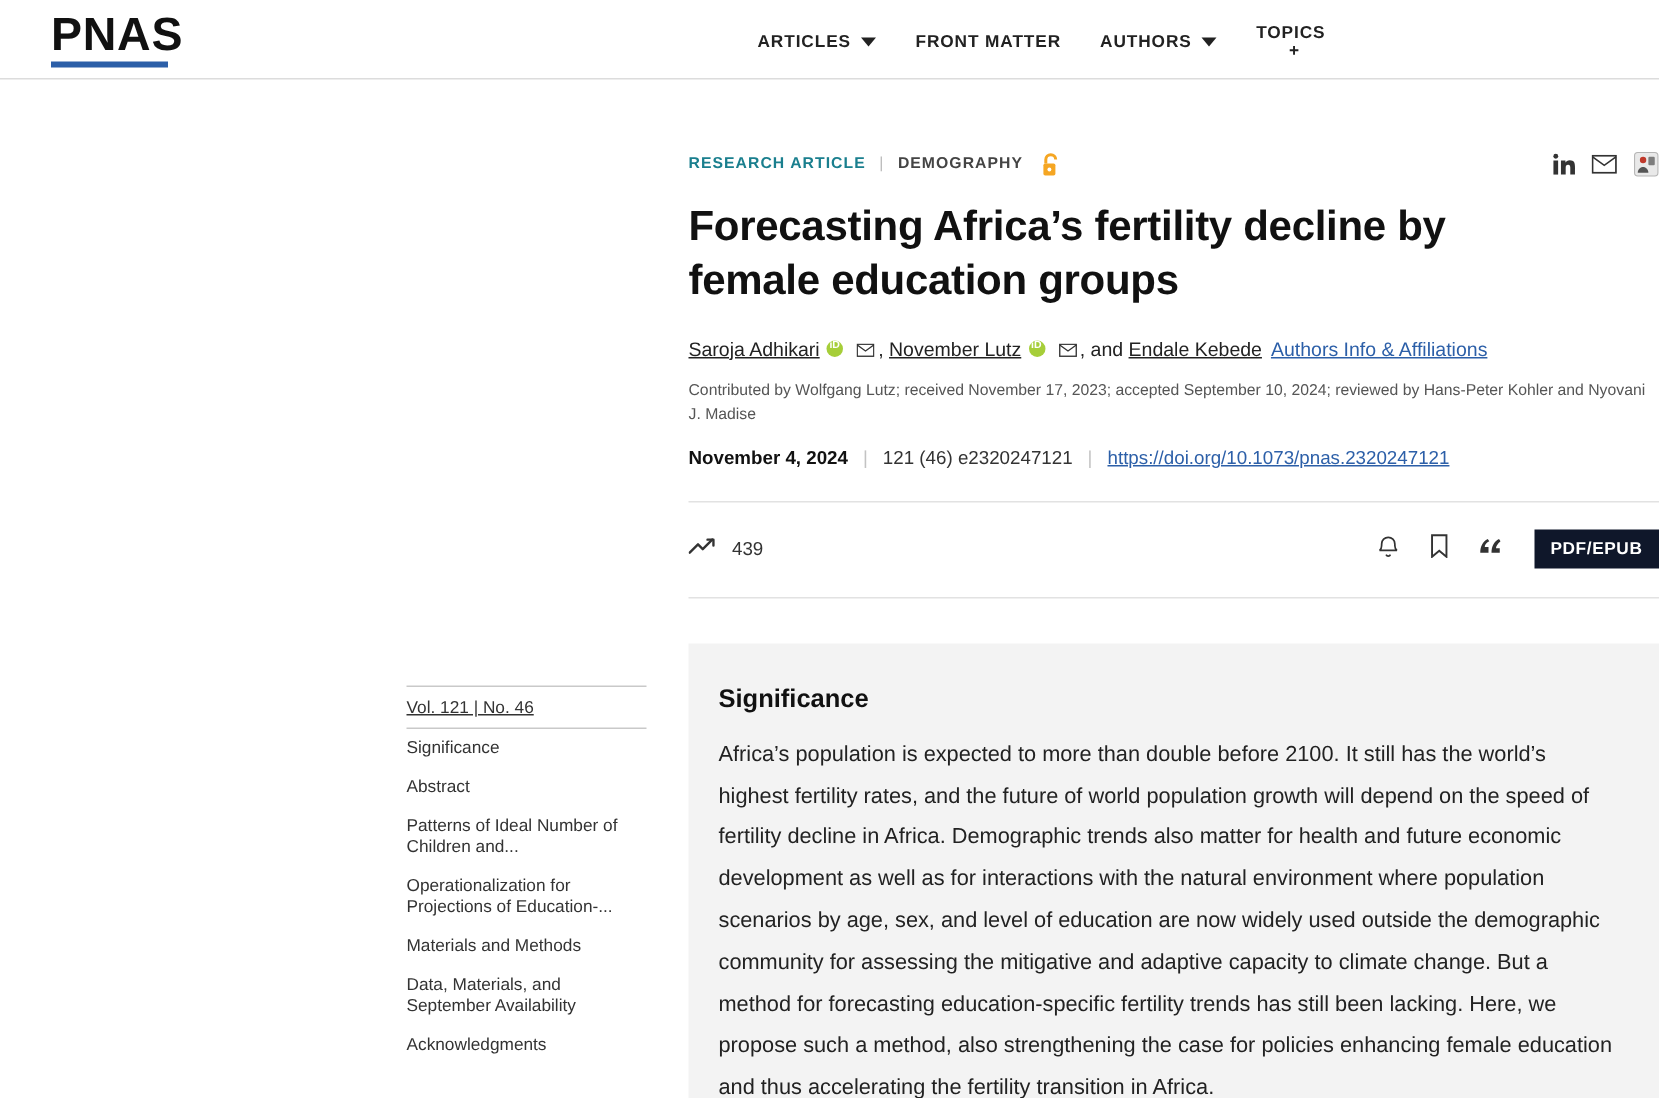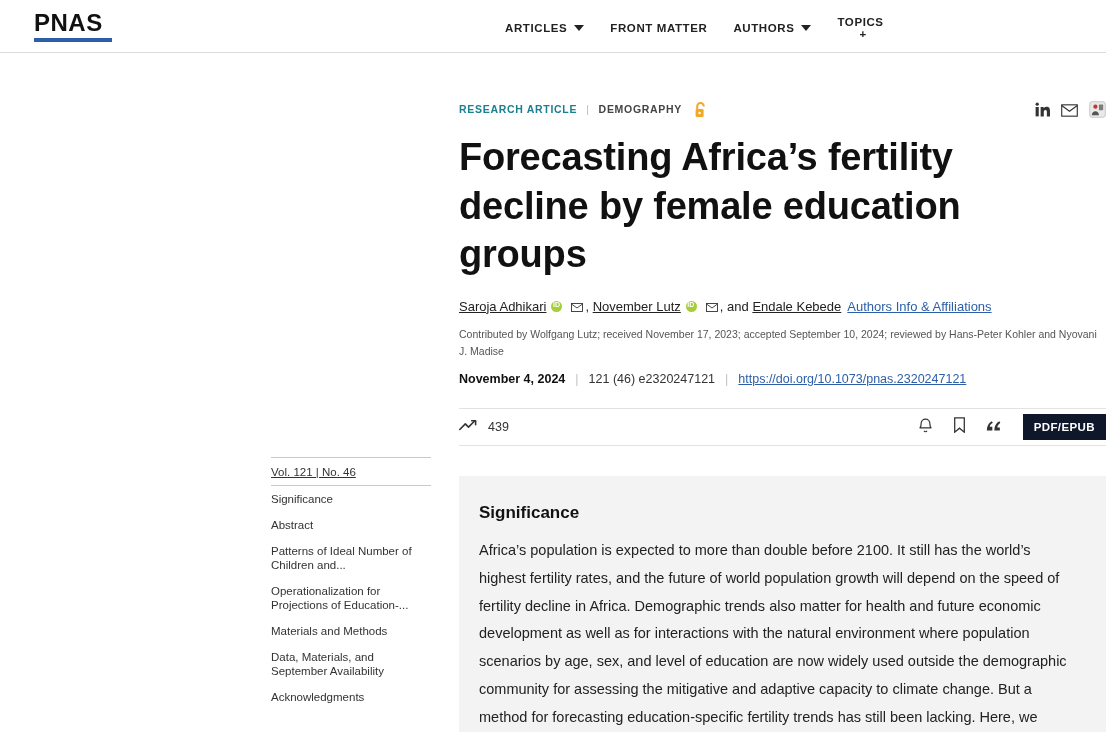--- a/index.html
+++ b/index.html
@@ -21,21 +21,21 @@
     position: relative;
     background: #fff;
   }
   .logo {
     margin-left: 34px;
     display: flex;
     flex-direction: column;
     align-items: flex-start;
   }
   .logo-text {
-    font-size: 24px;
+    font-size: 31px;
     font-weight: bold;
     letter-spacing: 0.5px;
     color: #111;
     line-height: 1;
     font-family: "Liberation Sans", sans-serif;
   }
   .logo-underline {
     margin-top: 3px;
     width: 78px;
     height: 4px;
@@ -143,21 +143,21 @@
     position: absolute;
     right: 0;
     top: 48px;
     display: flex;
     align-items: center;
     gap: 11px;
   }
   .share-icons .ic { color: #333; cursor: pointer; display: block; }
 
   h1.article-title {
-    font-size: 38px;
+    font-size: 28px;
     line-height: 1.28;
     font-weight: bold;
     margin: 16px 0 16px 0;
     color: #111;
     letter-spacing: -0.2px;
     max-width: 580px;
   }
 
   .authors {
     margin-top: 18px;
@@ -210,21 +210,21 @@
     align-items: center;
   }
   .pub-date { font-weight: bold; color: #111; }
   .pub-sep { color: #c3c3c3; margin: 0 10px; }
   .doi-link { color: #2c5fa8; text-decoration: underline; cursor: pointer; }
 
   .tools-row {
     margin-top: 22px;
     border-top: 1px solid #e2e2e2;
     border-bottom: 1px solid #e2e2e2;
-    height: 38px;
+    height: 65px;
     display: flex;
     align-items: center;
     justify-content: space-between;
   }
   .metric {
     display: flex;
     align-items: center;
     gap: 10px;
     font-size: 12.5px;
     color: #333;

